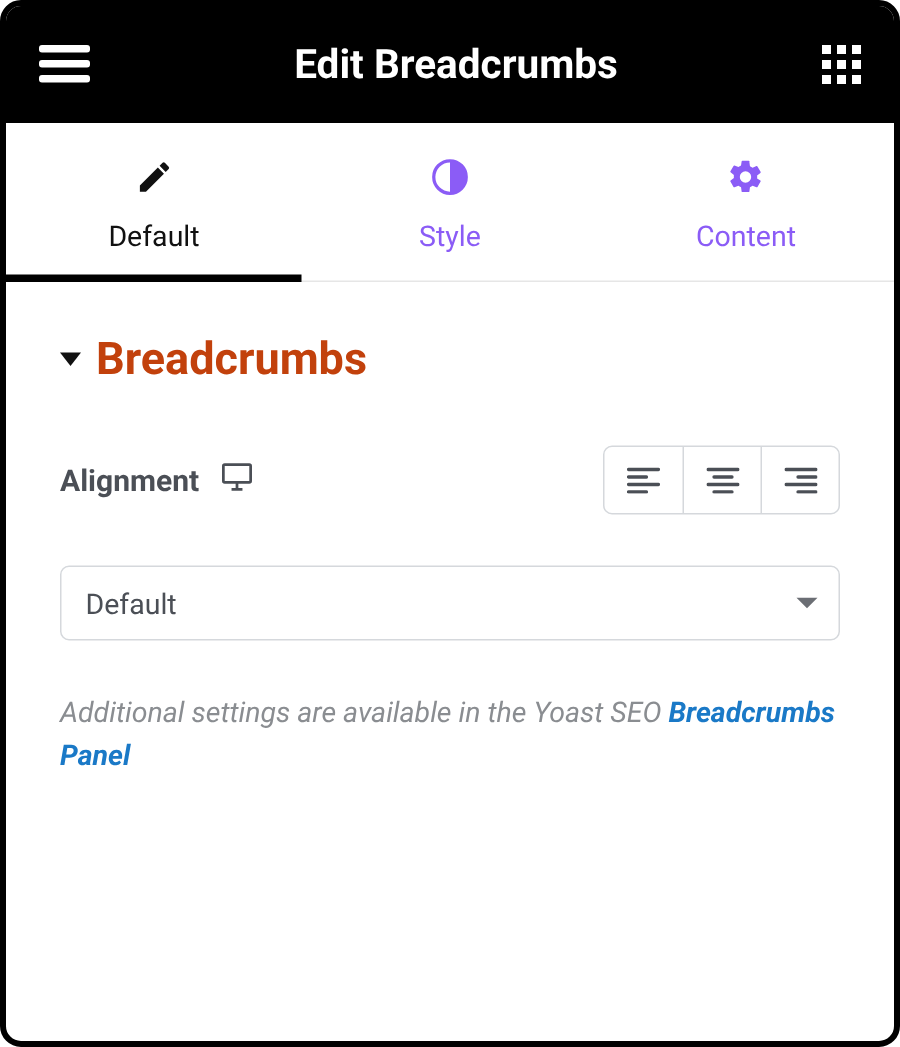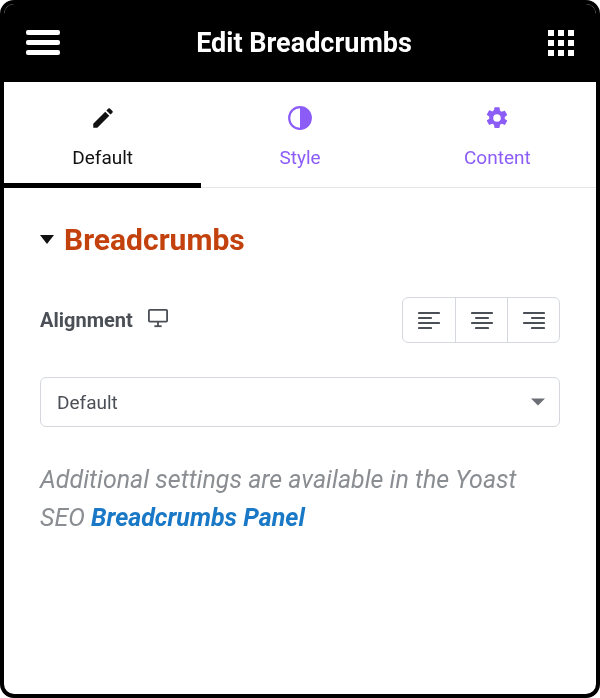--- a/index.html
+++ b/index.html
@@ -166,21 +166,21 @@
     top: 50%;
     transform: translateY(-50%);
     color: #6b6e74;
     pointer-events: none;
   }
 
   
   .note {
     font-style: italic;
     color: #8a8d91;
-    font-size: 25px;
+    font-size: 19px;
     line-height: 1.5;
     margin-top: 4px;
   }
   .note-link {
     color: #1a79c7;
     font-weight: 700;
     cursor: pointer;
   }
 </style>
 </head>

